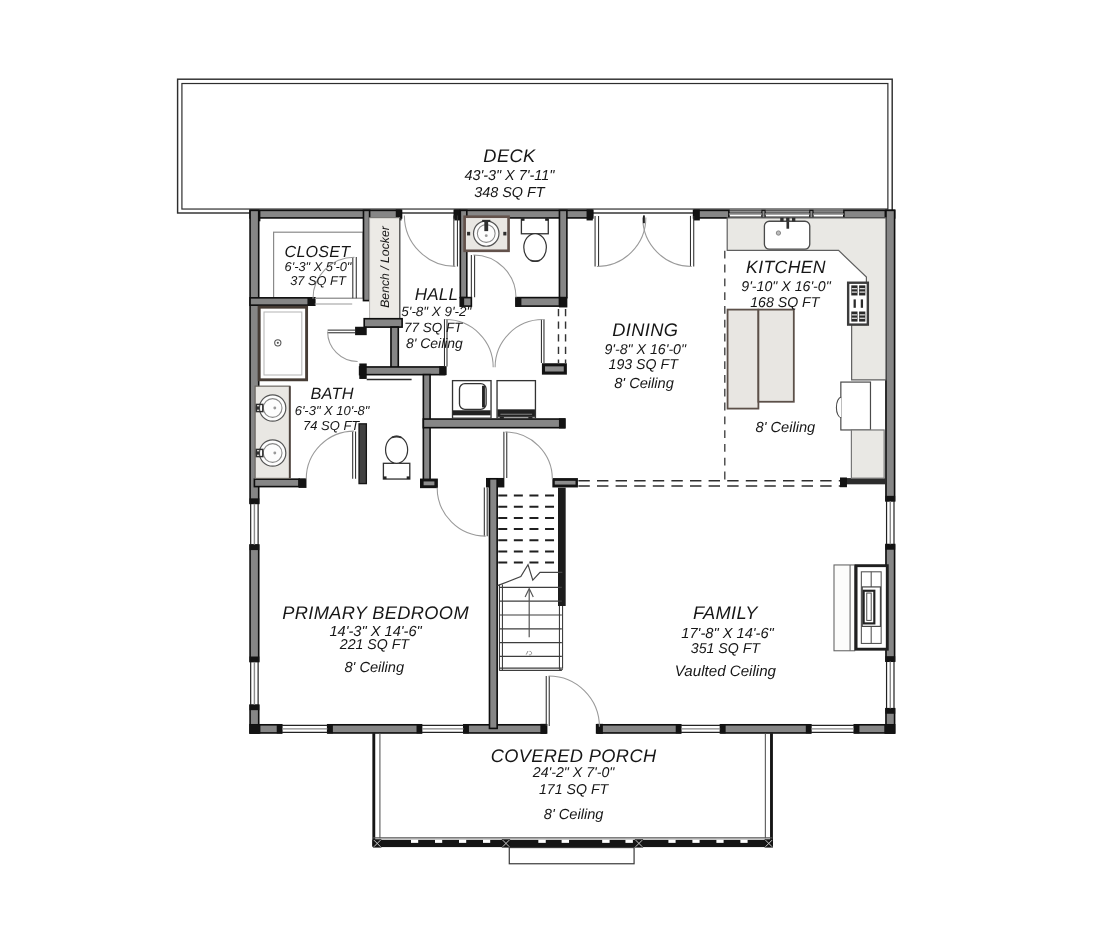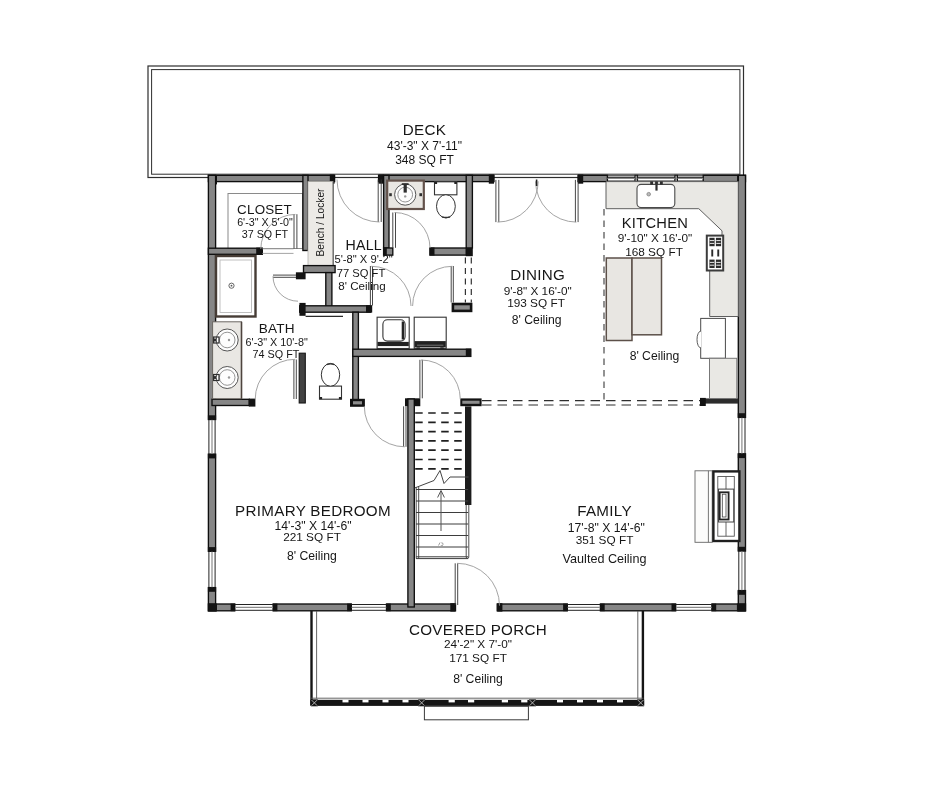--- a/index.html
+++ b/index.html
@@ -1,16 +1,16 @@
 <!DOCTYPE html>
 <html><head>
 <meta charset="utf-8">
 <style>
   html,body{margin:0;padding:0;background:#ffffff;}
-  .wrap{width:930px;height:790px;position:relative;background:#ffffff;}
+  .wrap{width:930px;height:790px;position:relative;background:#ffffff;font-style:italic;}
   svg{display:block;}
   text{font-family:"Liberation Sans", sans-serif; fill:#161616;}
 </style>
 </head>
 <body>
 <div class="wrap">
 <svg width="930" height="790" viewBox="0 0 930 790" xmlns="http://www.w3.org/2000/svg">
 
 <g>
 <rect x="148" y="66" width="595.5" height="111.5" fill="#ffffff" stroke="#2e2e2e" stroke-width="1.2"></rect>

